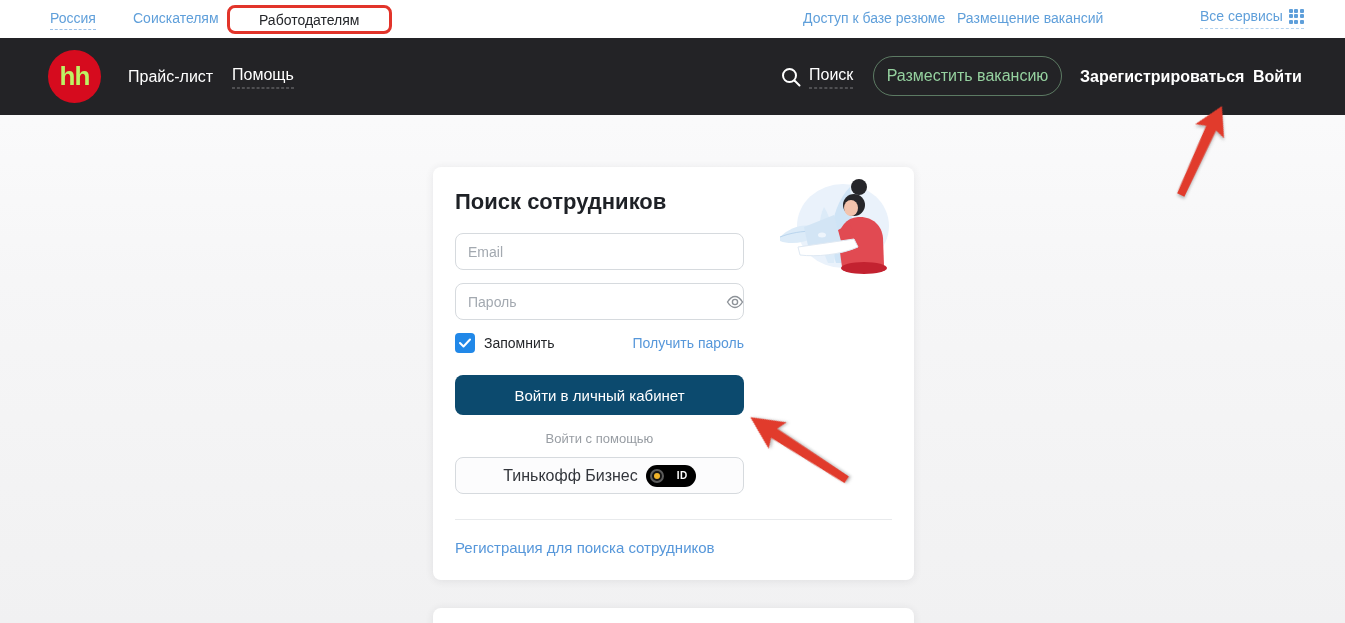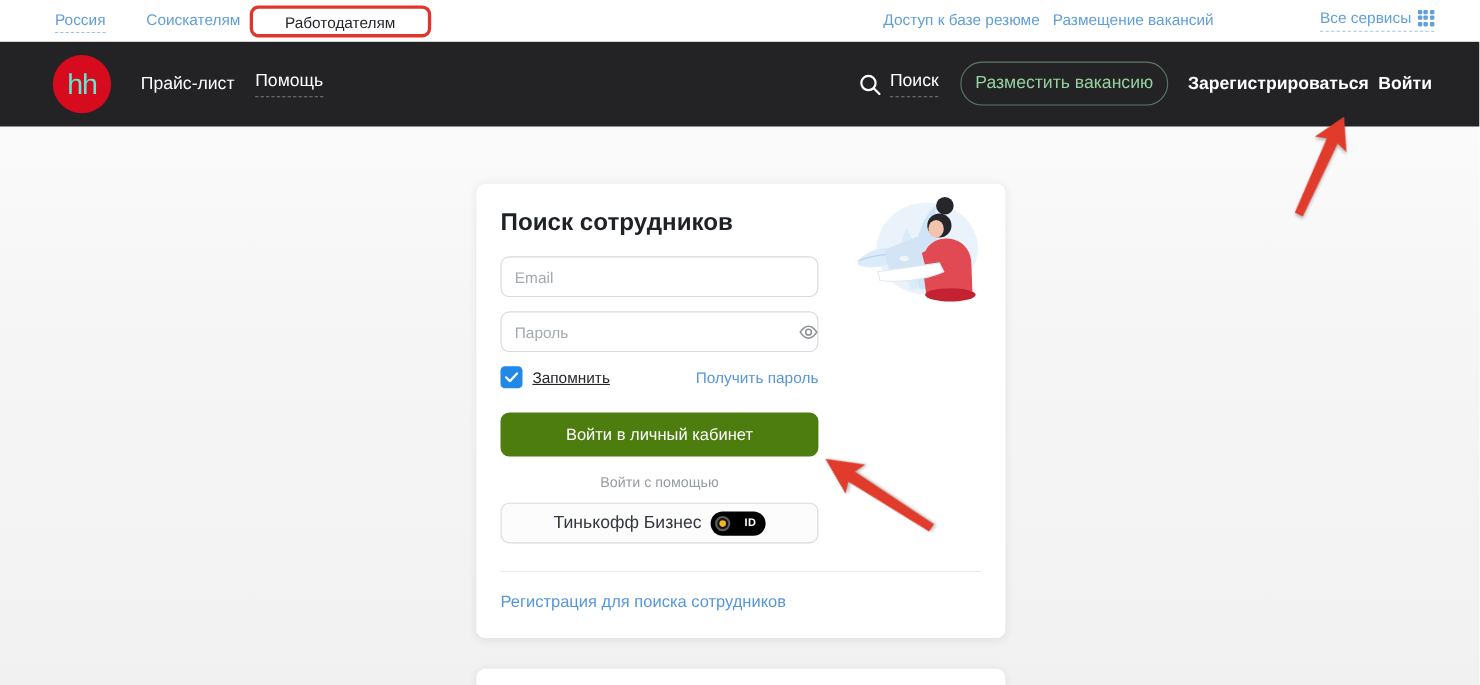--- a/index.html
+++ b/index.html
@@ -27,21 +27,21 @@
   .tb-services-wrap { position:absolute; left:1200px; top:8px; display:inline-flex; align-items:center; gap:6px;
     padding-bottom:4px; border-bottom:1px dashed #b4d3ef; cursor:pointer; }
   .tb-services-wrap .lbl { font-size:14px; color:#5f9fda; }
   .grid-icon { display:grid; grid-template-columns:repeat(3,4px); grid-auto-rows:4px; gap:1.5px; }
   .grid-icon i { width:4px; height:4px; background:#5f9fda; border-radius:1px; }
 
   
   .header { position:absolute; top:38px; left:0; width:1345px; height:77px; background:#232326; }
   .logo {
     position:absolute; left:48px; top:12px; width:53px; height:53px; border-radius:50%;
-    background:#d60b1e; color:#5eead4; font-weight:normal; font-size:26px; letter-spacing:-1px;
+    background:#d60b1e; color:#bef264; font-weight:bold; font-size:26px; letter-spacing:-1px;
     display:flex; align-items:center; justify-content:center; cursor:pointer;
   }
   .hnav { position:absolute; top:50%; transform:translateY(-50%); font-size:16px; font-weight:500; color:#fff; cursor:pointer; }
   .hn-price { left:128px; }
   .hn-help { left:232px; padding-bottom:4px; border-bottom:1px dashed #7c7c7e; }
   .search-ic { position:absolute; left:780px; top:50%; transform:translateY(-50%); width:22px; height:22px; cursor:pointer; }
   .hn-search { left:809px; padding-bottom:4px; border-bottom:1px dashed #7c7c7e; font-weight:400; }
   .post-vacancy {
     position:absolute; left:873px; top:18px; width:189px; height:40px; border-radius:20px;
     background:transparent; border:1px solid rgba(150,210,160,0.5);
@@ -68,26 +68,26 @@
     background:#fff; outline:none;
   }
   .tinput::placeholder { color:#a3a9b0; }
   .eye { position:absolute; right:10px; top:10px; width:18px; height:18px; cursor:pointer; }
 
   .remember-row { position:absolute; left:22px; top:166px; width:289px; display:flex; align-items:center; }
   .checkbox {
     width:20px; height:20px; border-radius:4px; background:#2188e8;
     display:flex; align-items:center; justify-content:center; cursor:pointer; flex:none;
   }
-  .remember-lbl { margin-left:9px; font-size:14px; color:#24262a;text-decoration:underline; }
+  .remember-lbl { margin-left:9px; font-size:14px; color:#24262a; }
   .get-pass { margin-left:auto; font-size:14px; color:#5697da; text-decoration:none; cursor:pointer; }
 
   .submit-btn {
     position:absolute; left:22px; top:208px; width:289px; height:40px;
-    background:#4d7c0f; border:none; border-radius:8px; color:#fff; font-size:15px;
+    background:#0c4a6e; border:none; border-radius:8px; color:#fff; font-size:15px;
     font-family:"Liberation Sans",sans-serif; cursor:pointer;
   }
   .social-hint { position:absolute; left:22px; top:264px; width:289px; text-align:center; font-size:13px; color:#989da3; }
   .tinkoff-btn {
     position:absolute; left:22px; top:290px; width:289px; height:37px;
     background:#fcfcfd; border:1px solid #d6dade; border-radius:8px;
     display:flex; align-items:center; justify-content:center; gap:8px;
     font-size:16px; color:#33363c; font-family:"Liberation Sans",sans-serif; cursor:pointer;
   }
   .tid-pill {

